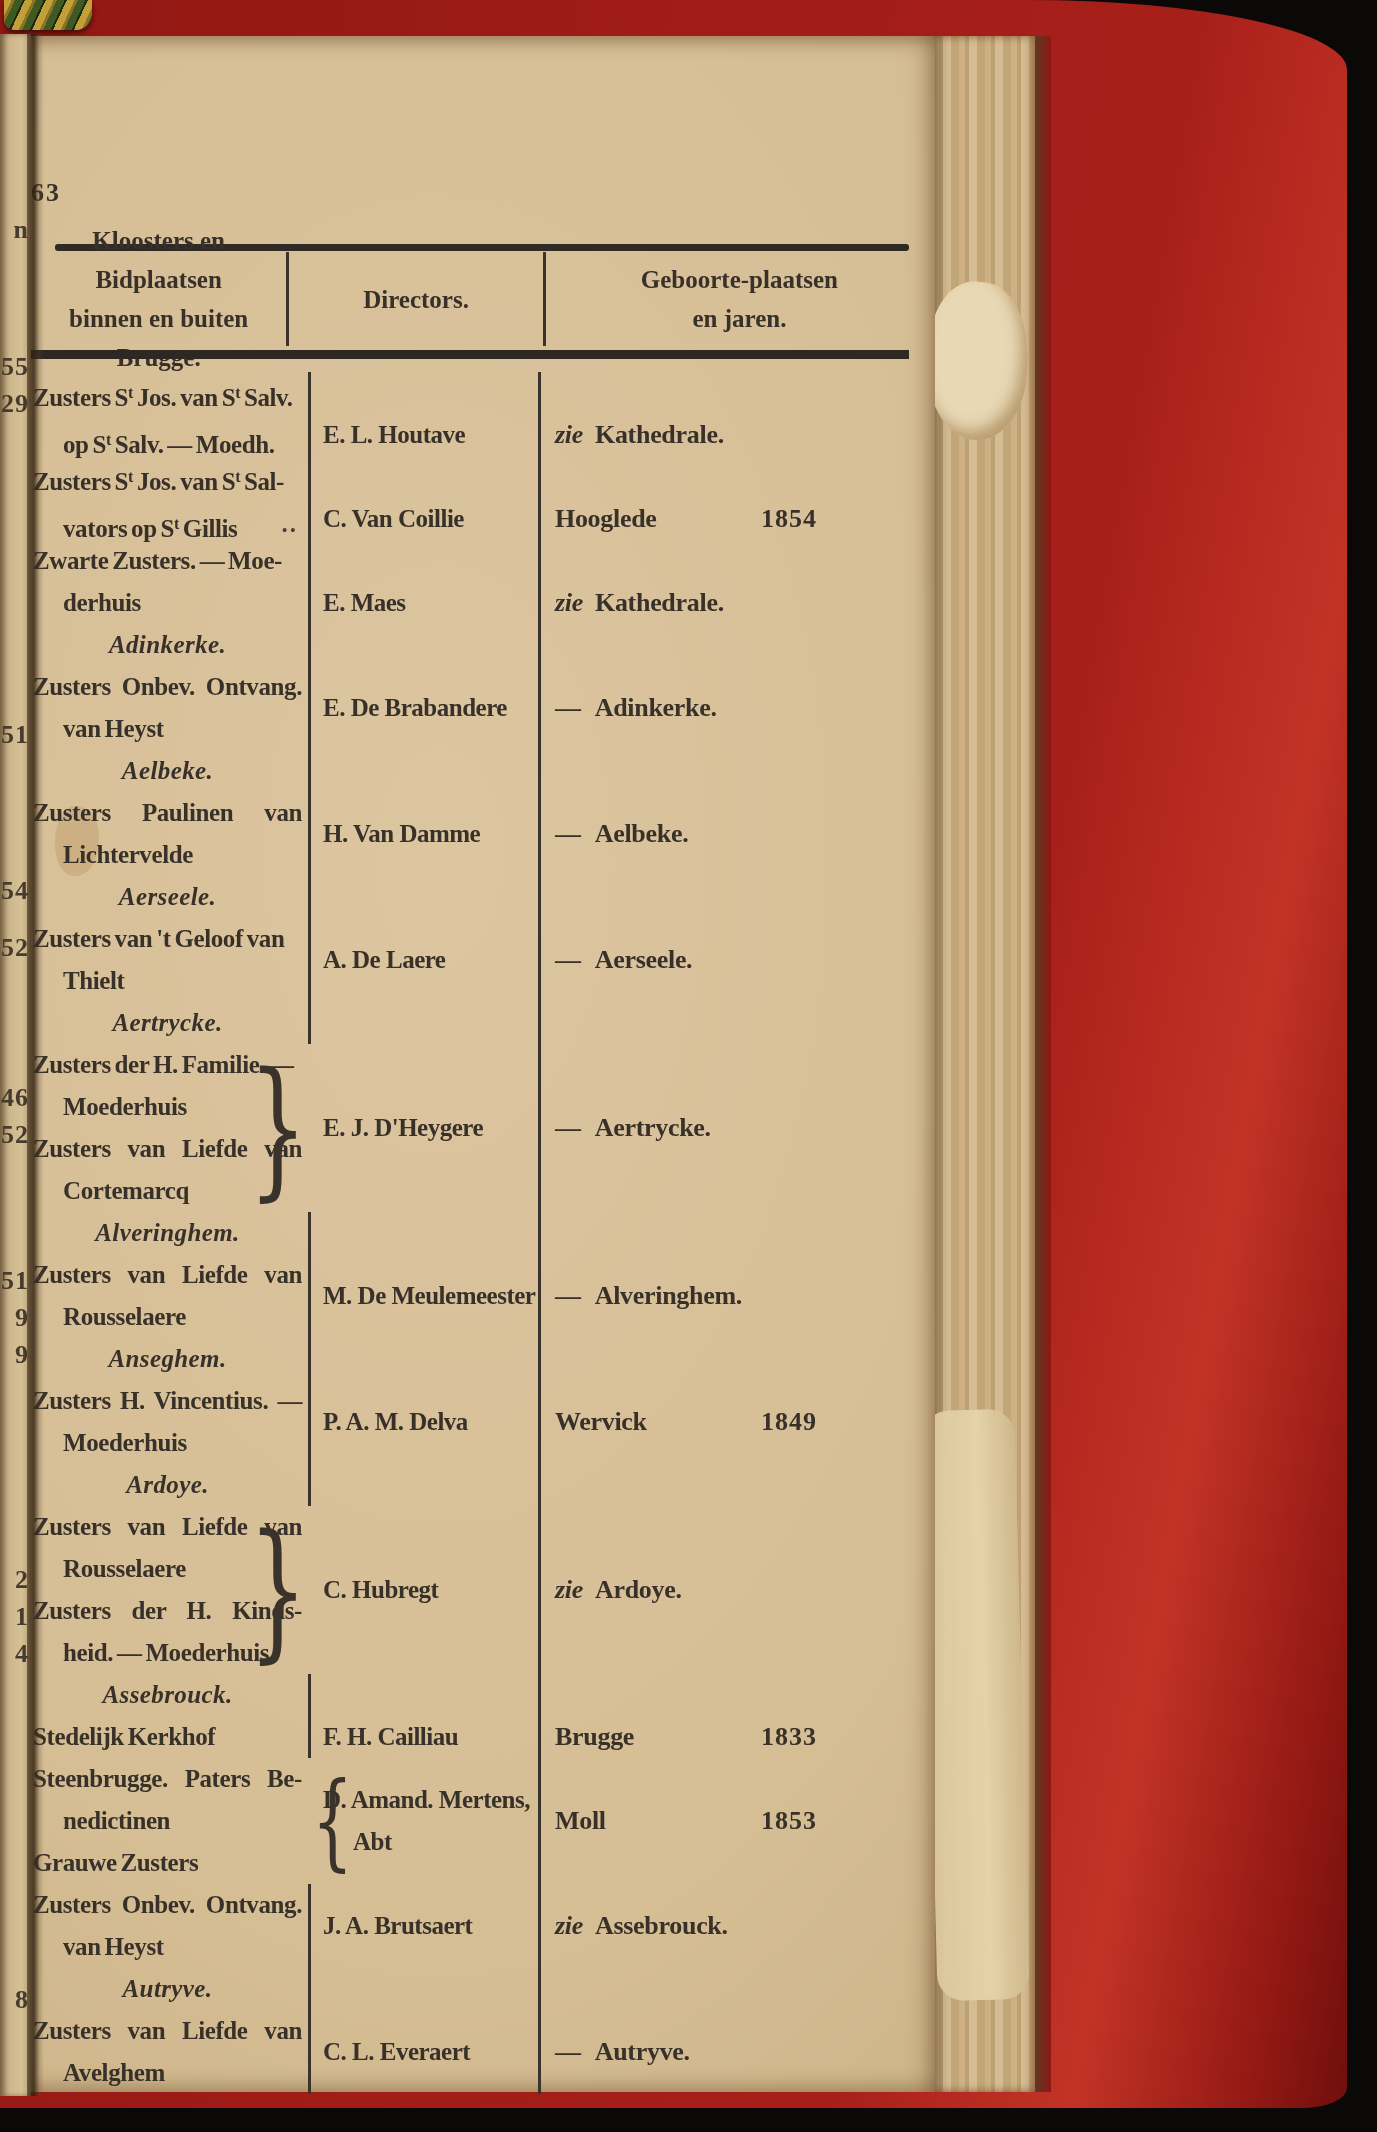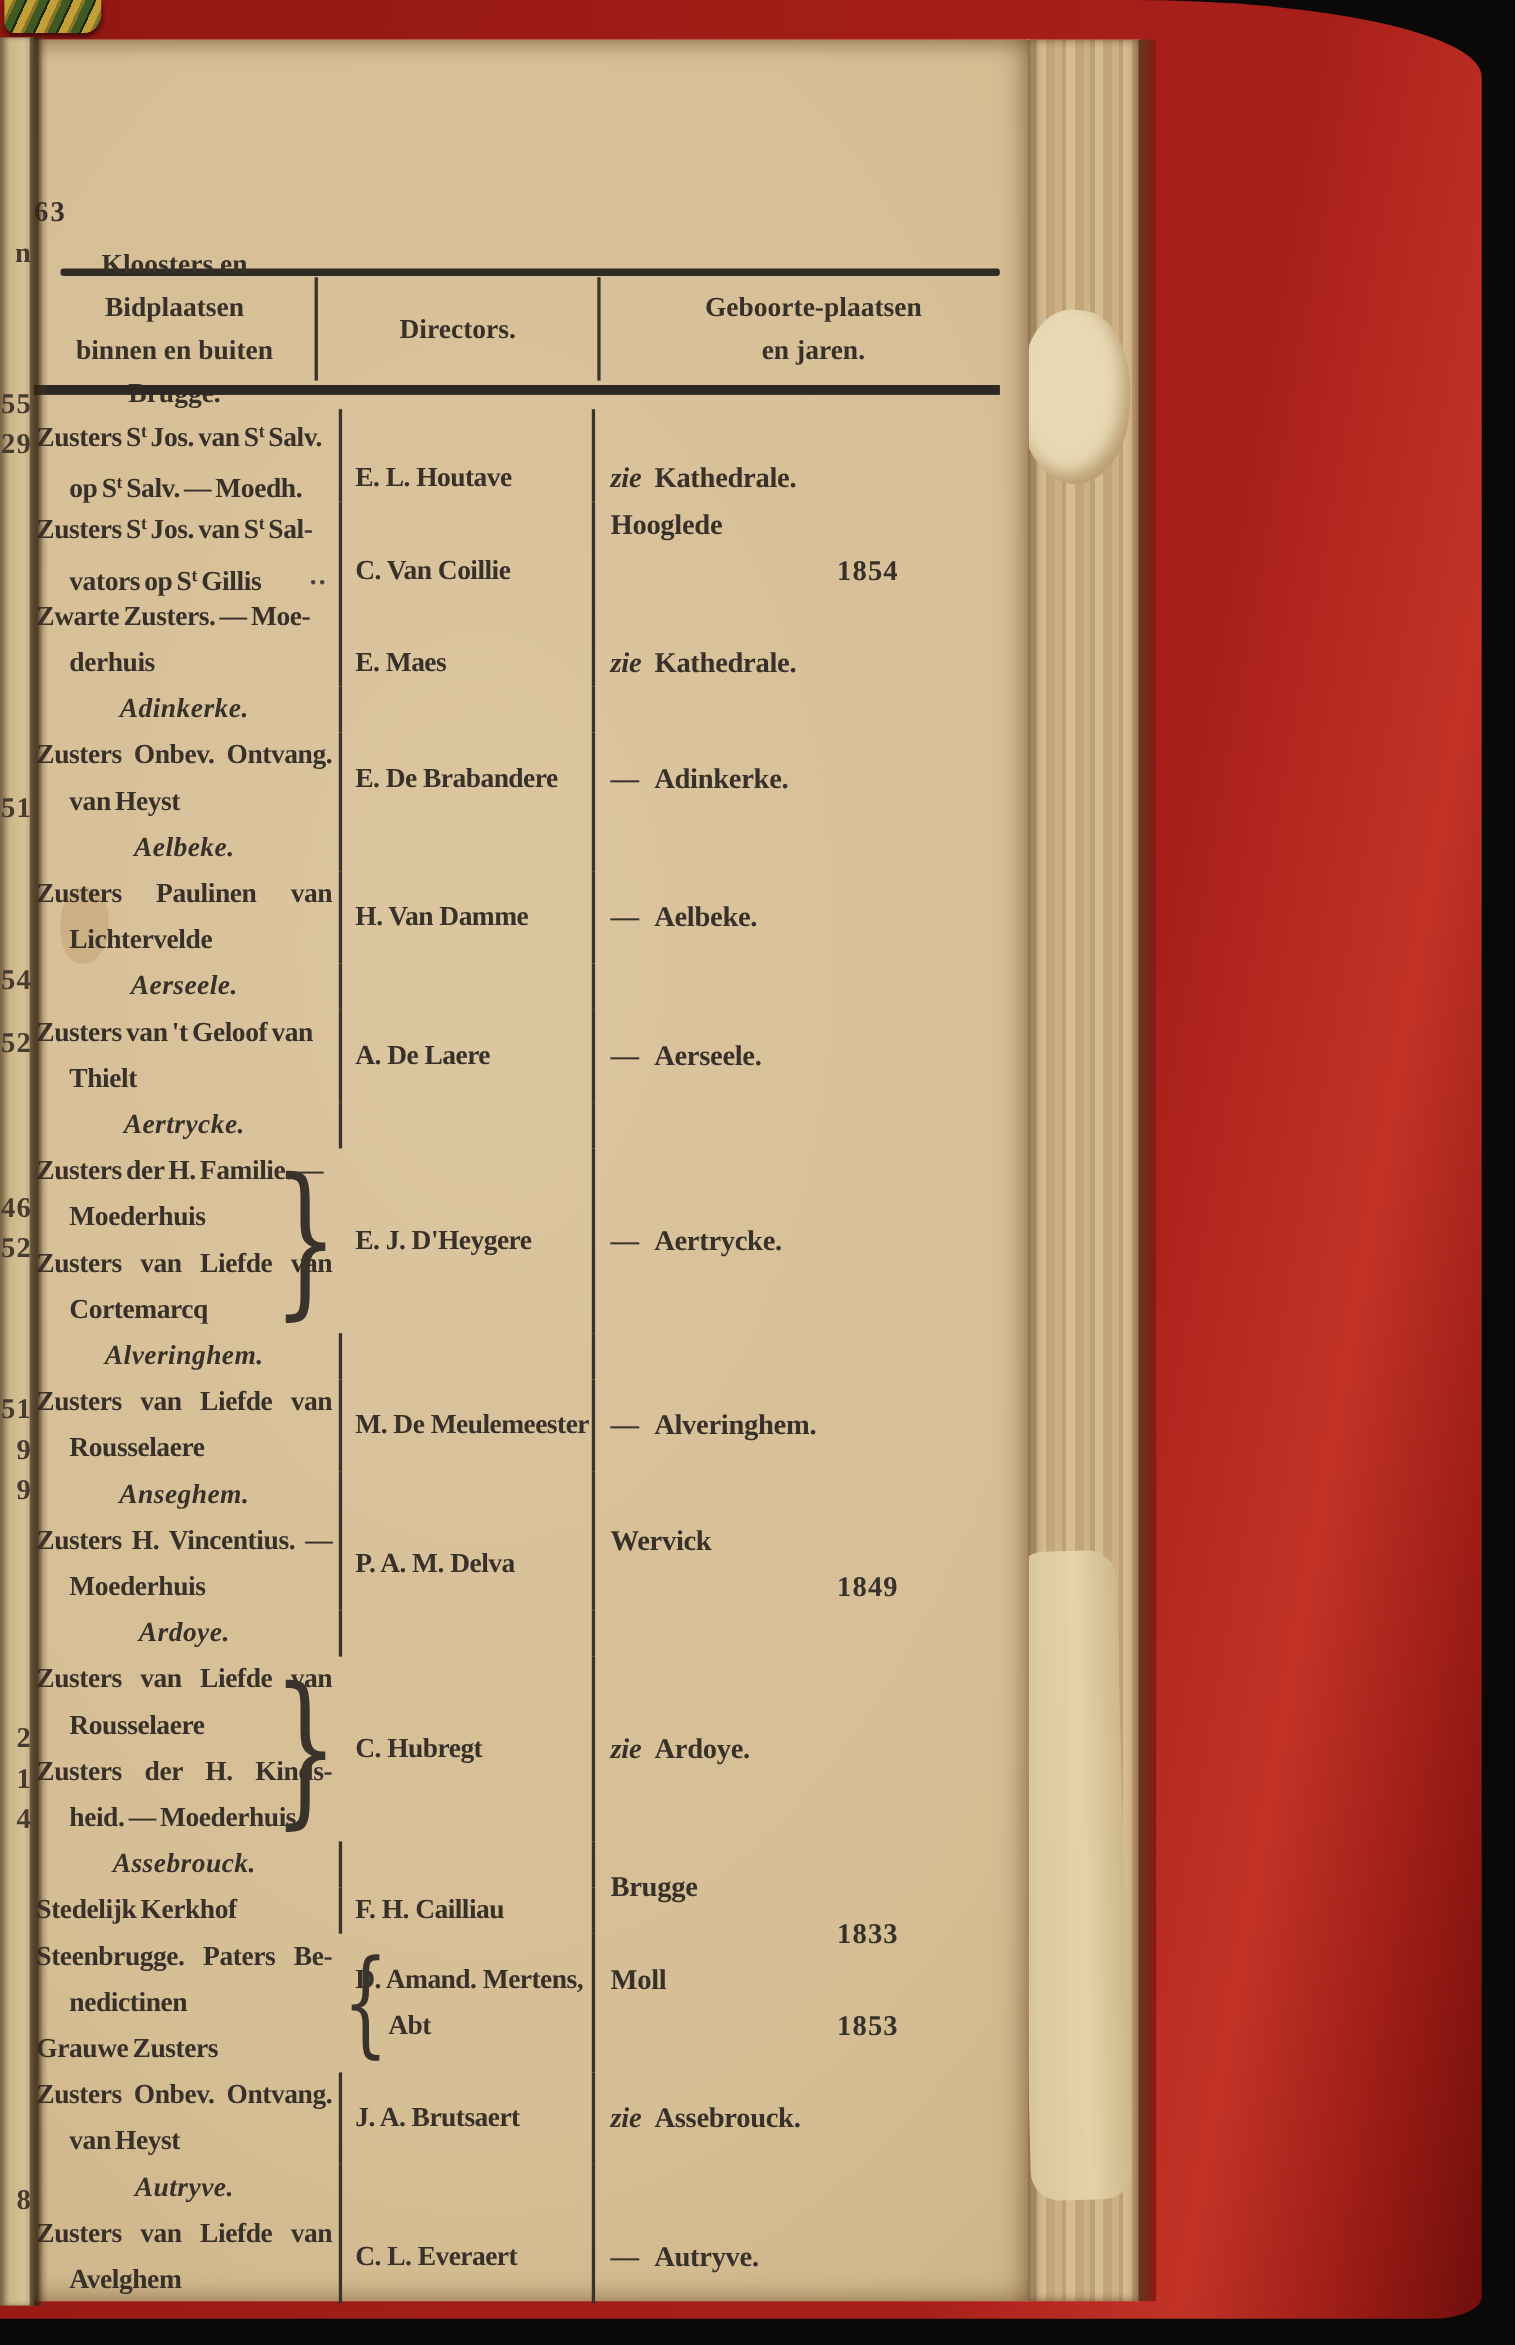--- a/index.html
+++ b/index.html
@@ -61,21 +61,21 @@
         letter-spacing:-.4px;word-spacing:-2px;}
   .c2 .line{letter-spacing:-.5px;word-spacing:normal;}
   .line.sp{white-space:normal;text-align:justify;text-align-last:justify;word-spacing:normal;}
   .ind{padding-left:30px;}
   .sup{font-size:16px;vertical-align:8px;}
   .rt{position:absolute;right:4px;letter-spacing:2px;color:#4a4238;}
   .place-row{height:42px;}
   .place-row .c1{text-align:center;}
   .place-row .line{font-style:italic;letter-spacing:.4px;word-spacing:normal;}
   .origin{display:flex;font-size:26px;font-weight:700;line-height:42px;white-space:nowrap;letter-spacing:-.3px;}
-  .origin.hasyear{padding-right:92px;flex-direction:column;}
+  .origin.hasyear{padding-right:92px;}
   .origin .zie{font-style:italic;margin-right:12px;}
   .origin .dash{margin-right:14px;}
   .origin .oyear{margin-left:auto;letter-spacing:1px;font-family:Liberation Serif, serif;}
   .brace{position:absolute;font-weight:400;color:#3a332b;top:50%;line-height:.9;
          transform:translateY(-50%) scaleX(.62);font-family:"DejaVu Serif",serif;}
   .brace.br-r{right:-17px;}
   .brace.br-l{left:-12px;}
 </style>
 </head>
 <body>

